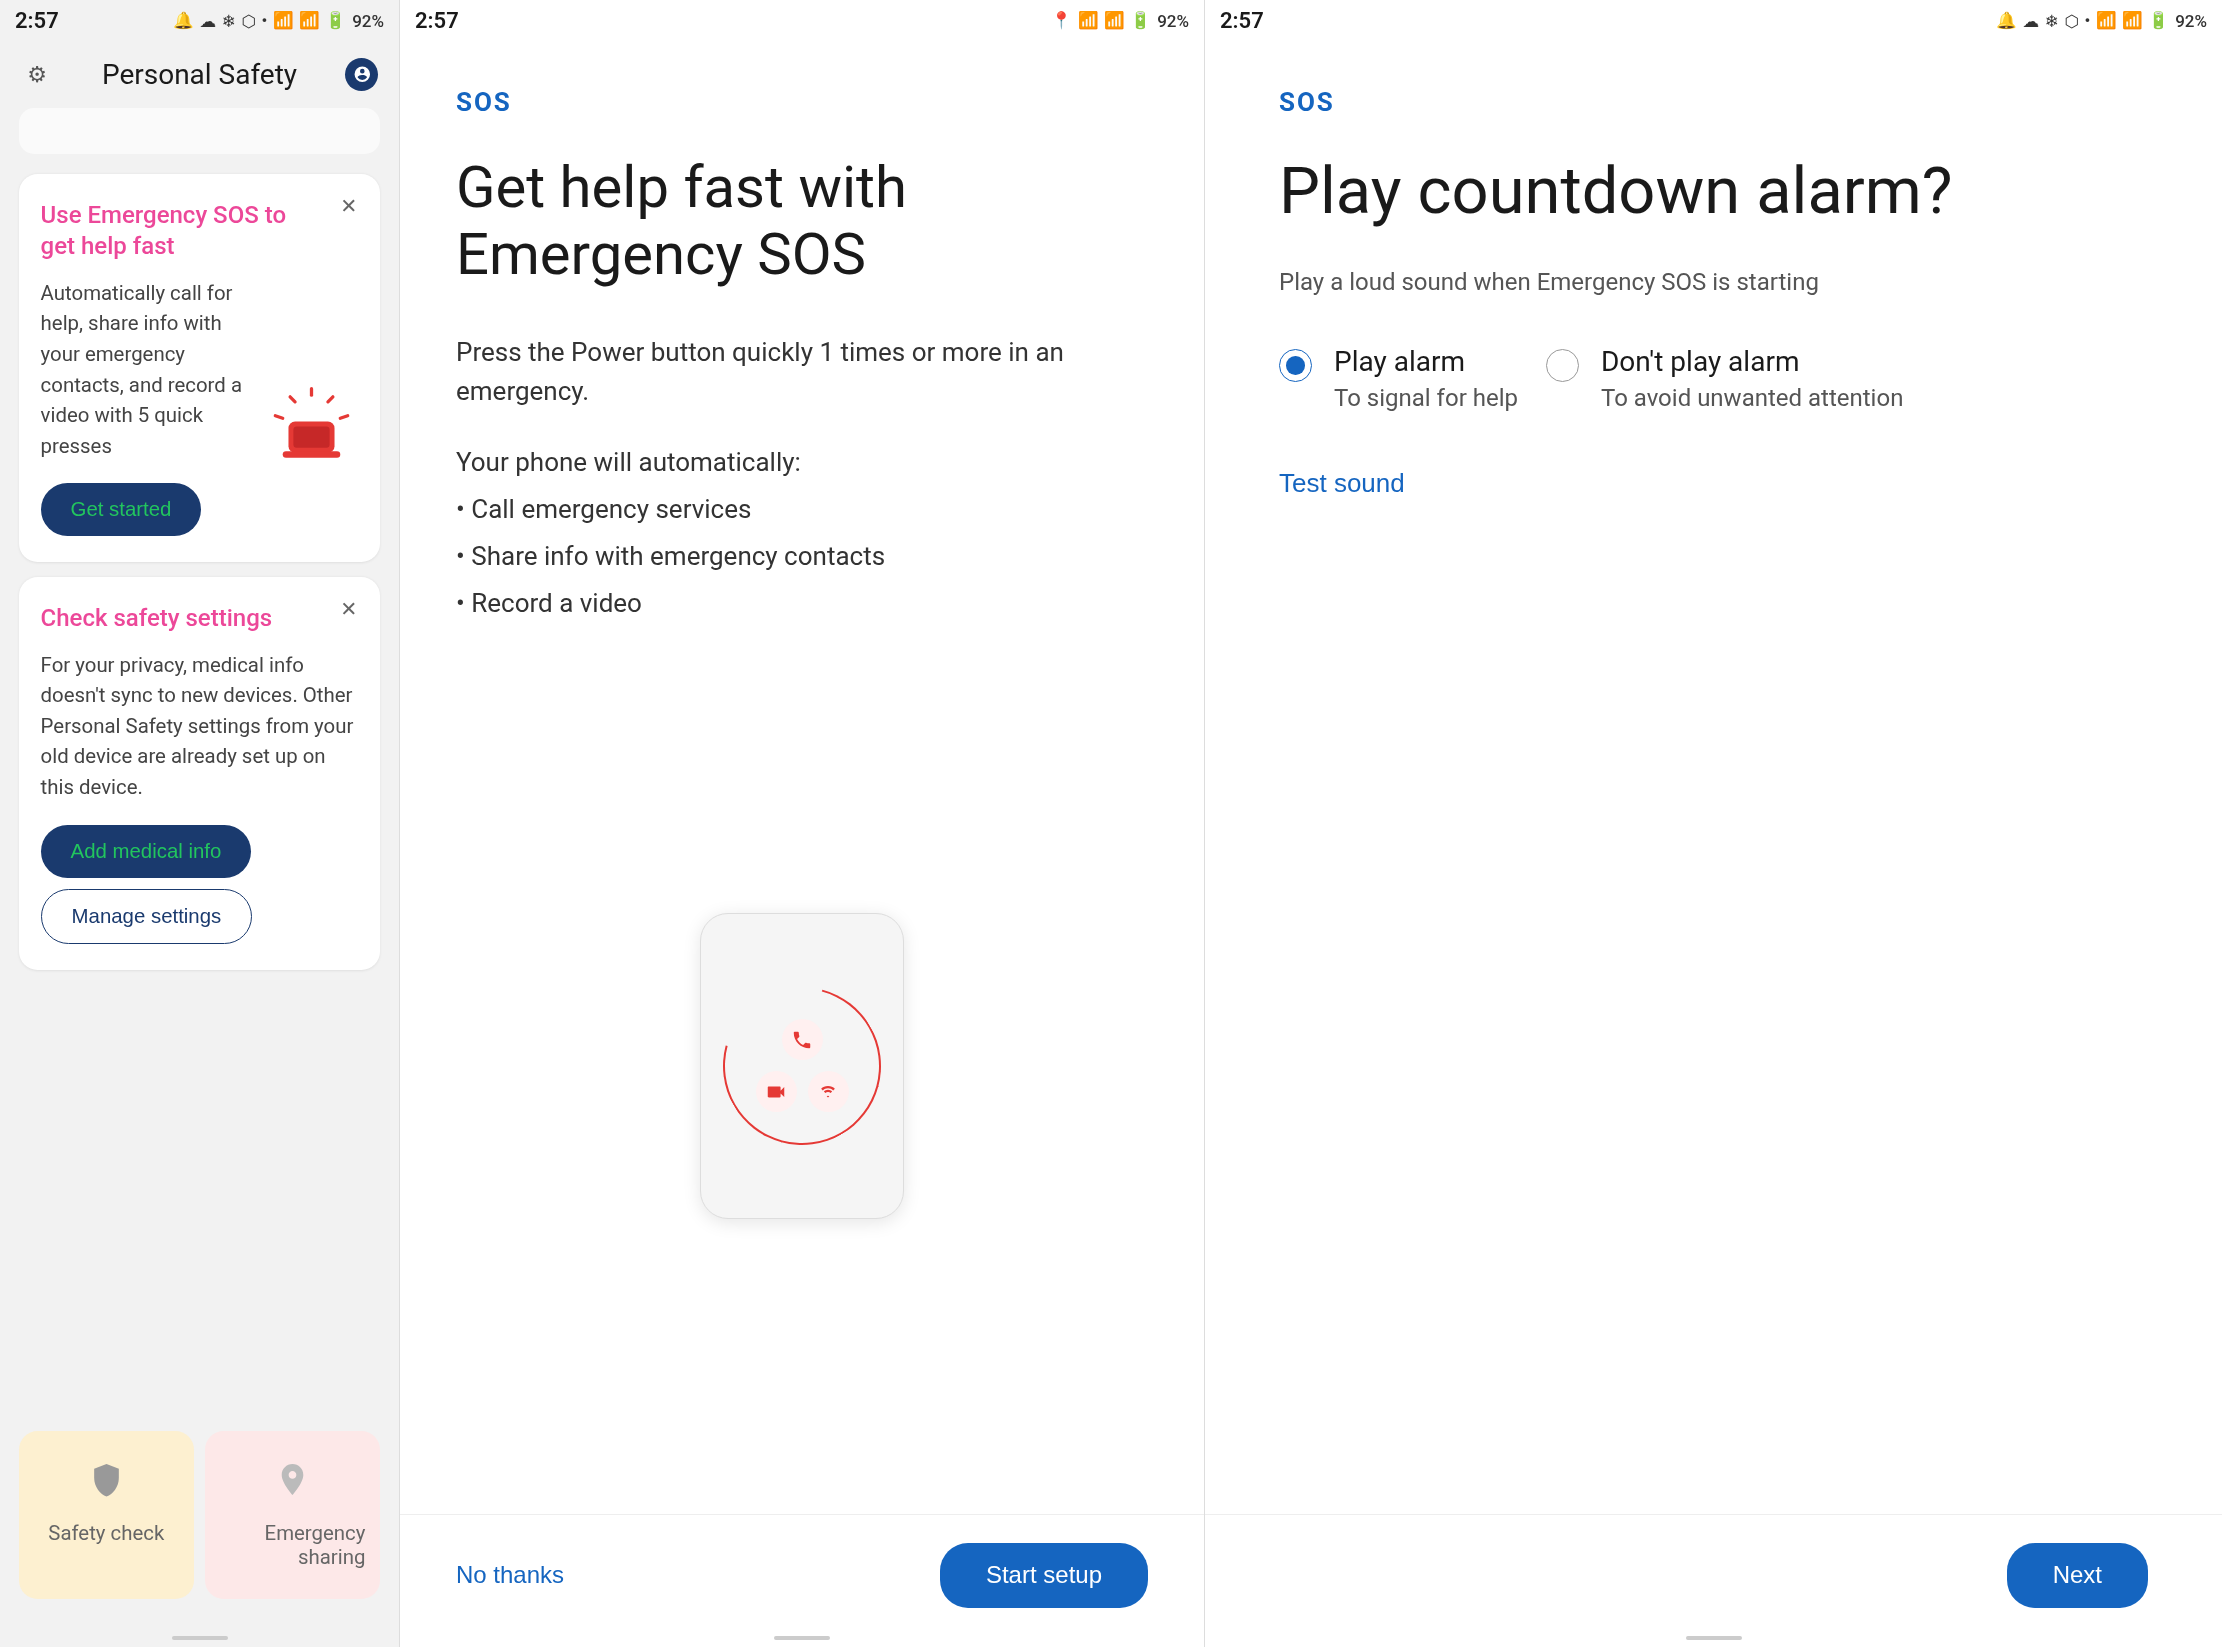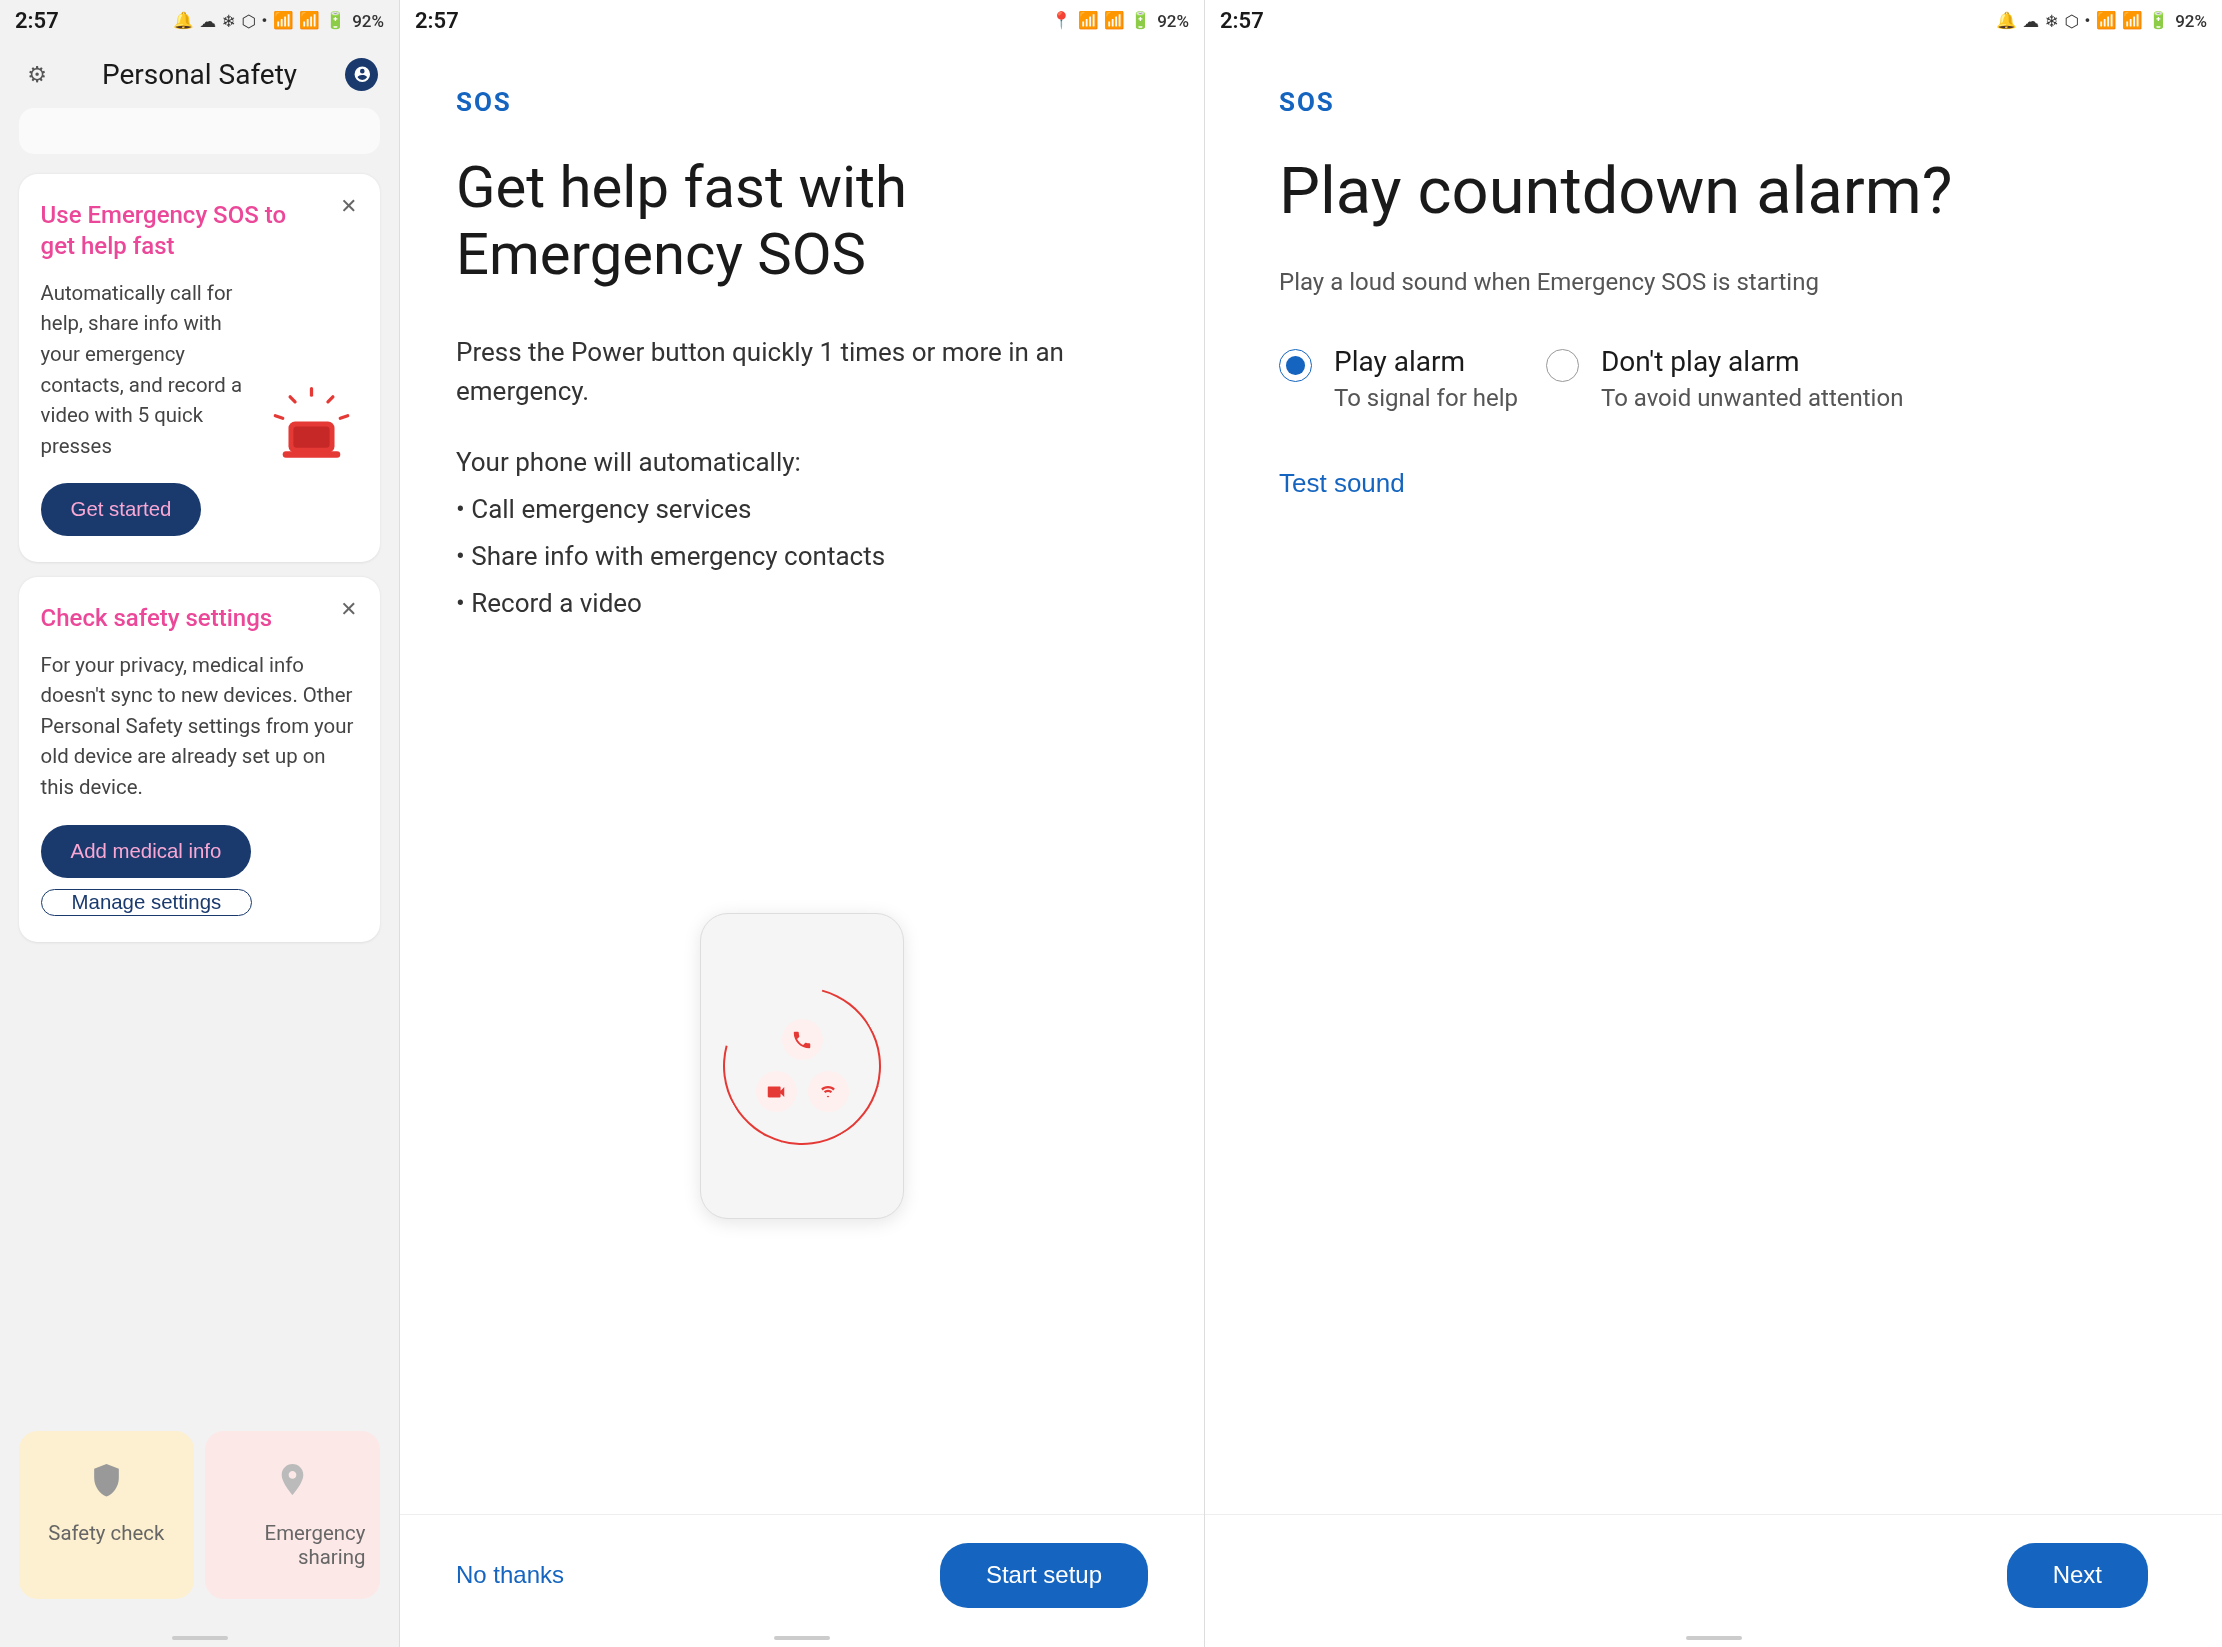--- a/index.html
+++ b/index.html
@@ -173,35 +173,35 @@
 
     .card-actions {
       margin-top: 22px;
       display: flex;
       gap: 11px;
       flex-wrap: wrap;
     }
 
     .btn-primary {
       background: #1a3a6e;
-      color: #f9a8d4;
+      color: #22c55e;
       border: none;
       border-radius: 28px;
       padding: 15px 30px;
       font-size: 20.4px;
       font-weight: 500;
       cursor: pointer;
     }
 
     .btn-secondary {
       background: transparent;
       color: #1a3a6e;
       border: 1.9px solid #1a3a6e;
       border-radius: 28px;
-      padding: 1px 30px;
+      padding: 15px 30px;
       font-size: 20.4px;
       font-weight: 500;
       cursor: pointer;
     }
 
     
     .bottom-tiles {
       display: flex;
       gap: 11px;
       padding: 11px 18.6px 37px;

